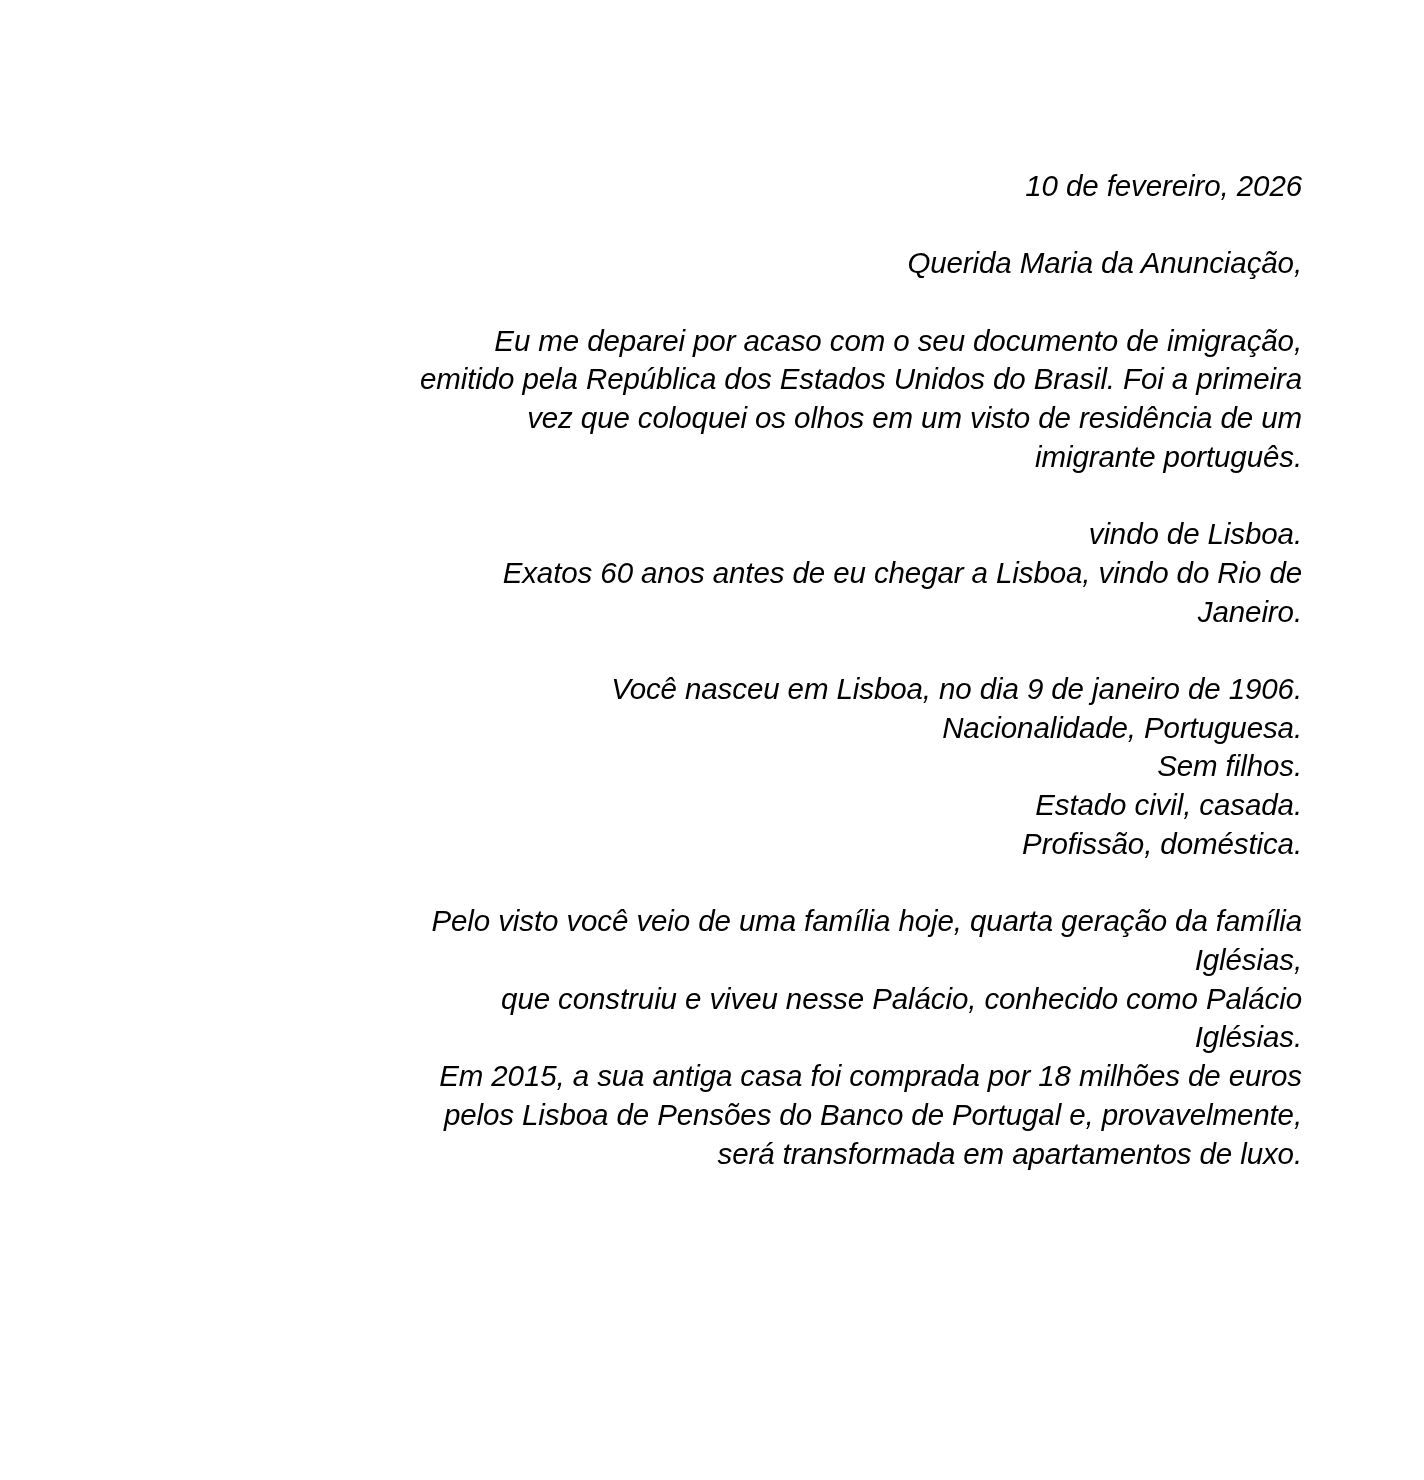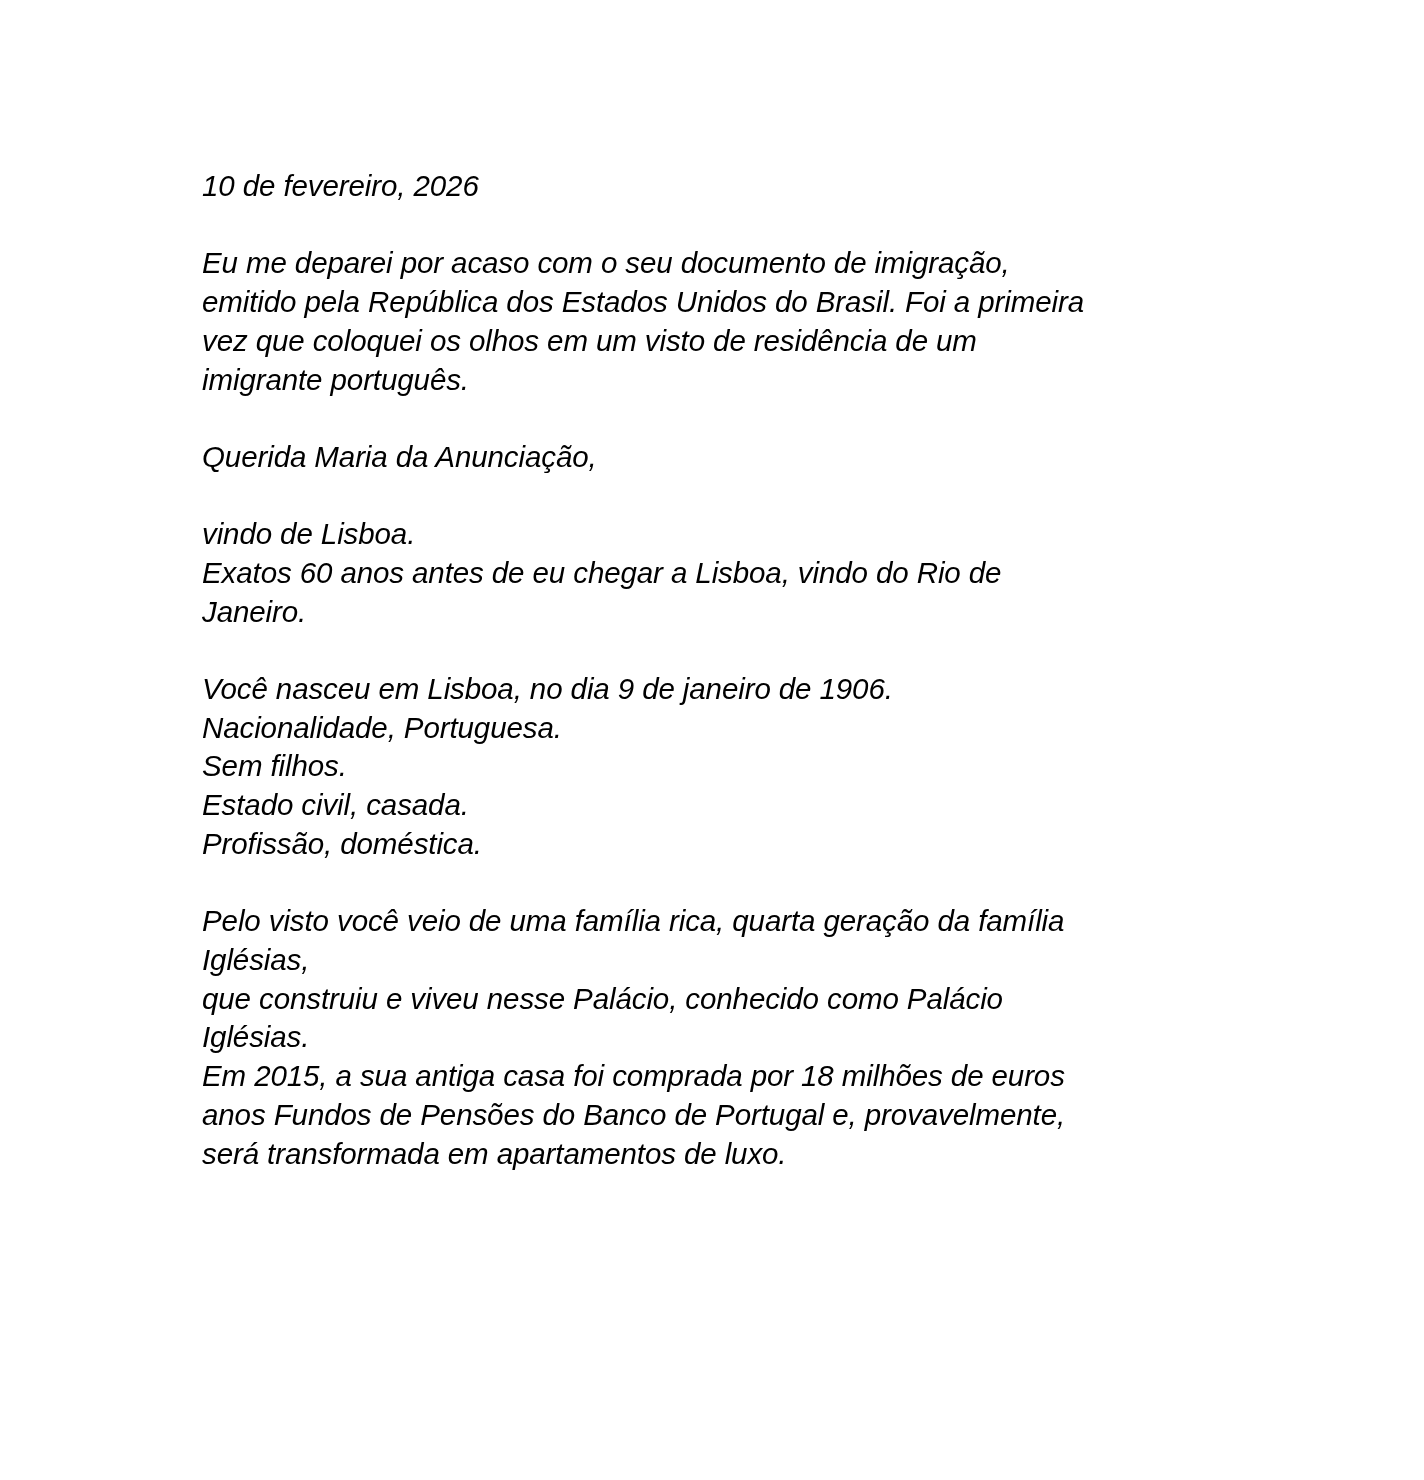--- a/index.html
+++ b/index.html
@@ -20,63 +20,64 @@
       width: 1100px;
       font-family: "Liberation Sans", sans-serif;
       font-style: italic;
       font-size: 29.5px;
       line-height: 38.7px;
       color: #000000;
       letter-spacing: -0.1px;
     }
     .para {
       margin: 0 0 38.7px 0;
+      text-align: right;
     }
     .line {
       display: block;
       white-space: nowrap;
     }
   </style>
 </head>
 <body>
 
 <div class="page">
   <p class="para">
     <span class="line">10 de fevereiro, 2026</span>
   </p>
 
   <p class="para">
+    <span class="line">Querida Maria da Anunciação,</span>
+  </p>
+
+  <p class="para">
     <span class="line">Eu me deparei por acaso com o seu documento de imigração,</span>
     <span class="line">emitido pela República dos Estados Unidos do Brasil. Foi a primeira</span>
     <span class="line">vez que coloquei os olhos em um visto de residência de um</span>
     <span class="line">imigrante português.</span>
-  </p>
-
-  <p class="para">
-    <span class="line">Querida Maria da Anunciação,</span>
   </p>
 
   <p class="para">
     <span class="line">vindo de Lisboa.</span>
     <span class="line">Exatos 60 anos antes de eu chegar a Lisboa, vindo do Rio de</span>
     <span class="line">Janeiro.</span>
   </p>
 
   <p class="para">
     <span class="line">Você nasceu em Lisboa, no dia 9 de janeiro de 1906.</span>
     <span class="line">Nacionalidade, Portuguesa.</span>
     <span class="line">Sem filhos.</span>
     <span class="line">Estado civil, casada.</span>
     <span class="line">Profissão, doméstica.</span>
   </p>
 
 
 
   <p class="para">
-    <span class="line">Pelo visto você veio de uma família rica, quarta geração da família</span>
+    <span class="line">Pelo visto você veio de uma família hoje, quarta geração da família</span>
     <span class="line">Iglésias,</span>
     <span class="line">que construiu e viveu nesse Palácio, conhecido como Palácio</span>
     <span class="line">Iglésias.</span>
     <span class="line">Em 2015, a sua antiga casa foi comprada por 18 milhões de euros</span>
-    <span class="line">anos Fundos de Pensões do Banco de Portugal e, provavelmente,</span>
+    <span class="line">pelos Lisboa de Pensões do Banco de Portugal e, provavelmente,</span>
     <span class="line">será transformada em apartamentos de luxo.</span>
   </p>
 </div>
 
 </body></html>

